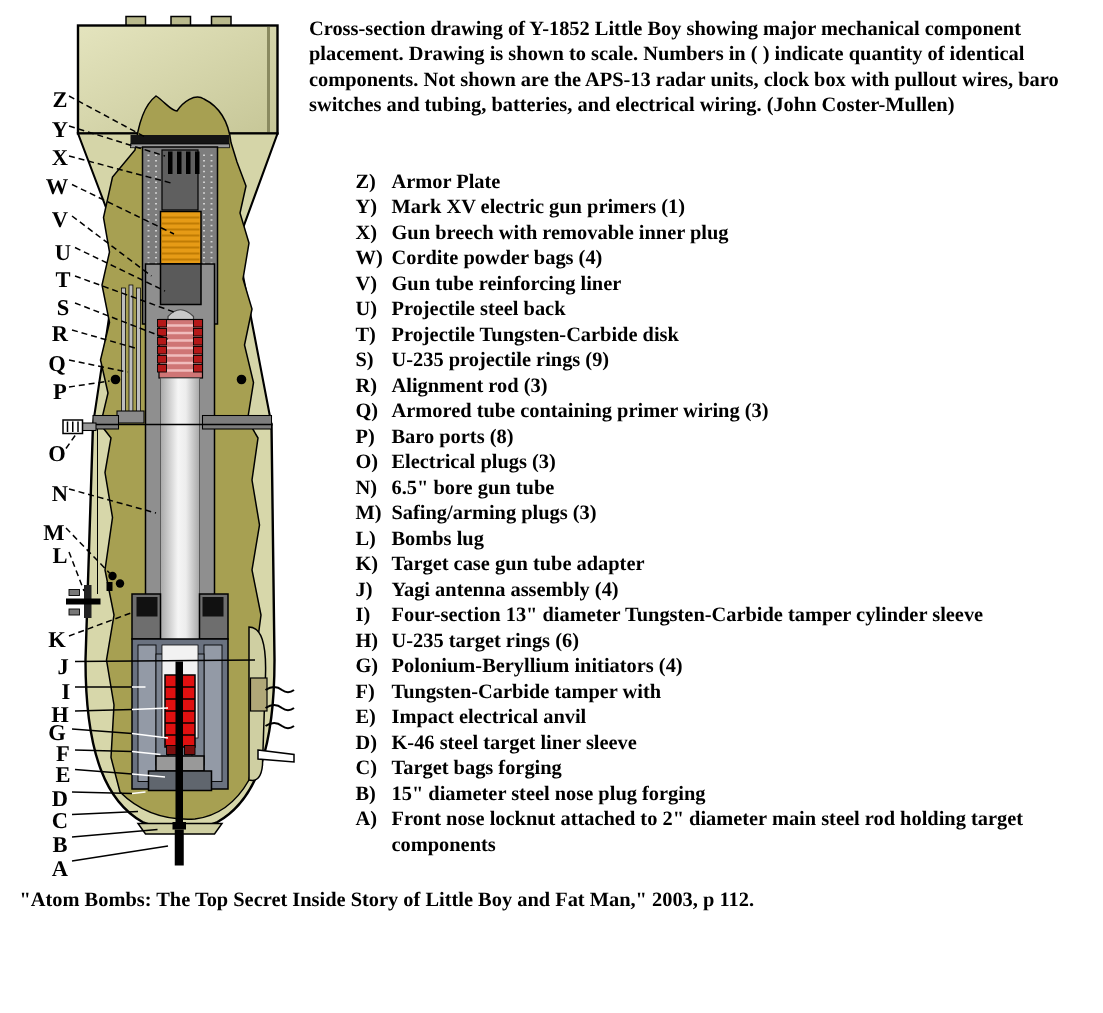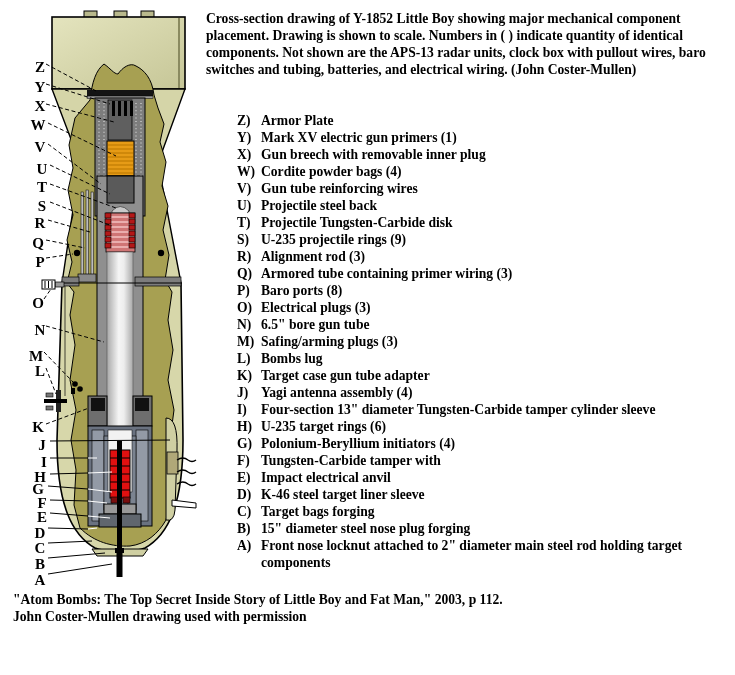--- a/index.html
+++ b/index.html
@@ -297,21 +297,21 @@
     <div class="lrow">
         <span class="lletter">X)</span>
         <span class="ltext">Gun breech with removable inner plug</span>
       </div>
     <div class="lrow">
         <span class="lletter">W)</span>
         <span class="ltext">Cordite powder bags (4)</span>
       </div>
     <div class="lrow">
         <span class="lletter">V)</span>
-        <span class="ltext">Gun tube reinforcing wires</span>
+        <span class="ltext">Gun tube reinforcing liner</span>
       </div>
     <div class="lrow">
         <span class="lletter">U)</span>
         <span class="ltext">Projectile steel back</span>
       </div>
     <div class="lrow">
         <span class="lletter">T)</span>
         <span class="ltext">Projectile Tungsten-Carbide disk</span>
       </div>
     <div class="lrow">
@@ -387,16 +387,15 @@
         <span class="ltext">15" diameter steel nose plug forging</span>
       </div>
     <div class="lrow">
         <span class="lletter">A)</span>
         <span class="ltext" style="max-width:455px">Front nose locknut attached to 2" diameter main steel rod holding target components</span>
       </div>
   </div>
 
   <div class="footer">
     <div>"Atom Bombs: The Top Secret Inside Story of Little Boy and Fat Man," 2003, p 112.</div>
-    <div>John Coster-Mullen drawing used with permission</div>
   </div>
 
 </div>
 
 </body></html>

